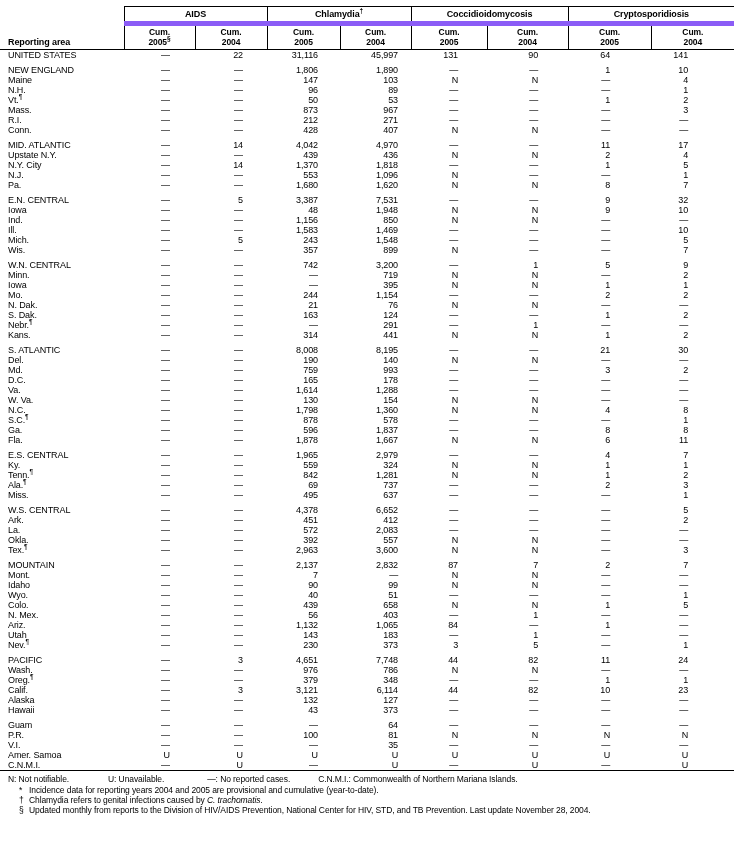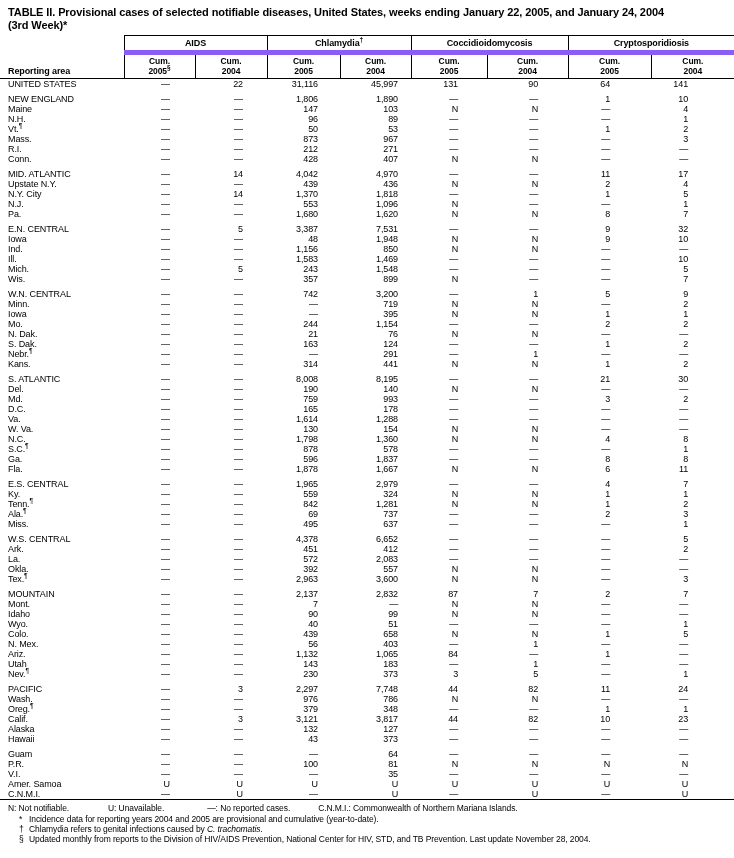--- a/index.html
+++ b/index.html
@@ -79,24 +79,20 @@
     font-size: 8.5px; line-height: 10px;
     white-space: nowrap;
   }
   .fn-sym { display: inline-block; width: 10px; }
 </style>
 </head>
 <body>
 
 <div class="page">
 
-  <div class="title">
-    <div>TABLE II. Provisional cases of selected notifiable diseases, United States, weeks ending January 22, 2005, and January 24, 2004</div>
-    <div>(3rd Week)*</div>
-  </div>
 
   <table class="main">
     <colgroup>
       <col style="width:124px">
       <col style="width:71px">
         <col style="width:72px">
       <col style="width:73px">
         <col style="width:71px">
       <col style="width:76px">
         <col style="width:81px">
@@ -787,21 +783,21 @@
           <td class="v c6">—</td>
           <td class="v c7">1</td>
         </tr>
         <tr class="gap">
           <td colspan="9"></td>
         </tr>
         <tr class="row region">
           <td class="area">PACIFIC</td>
           <td class="v c0">—</td>
           <td class="v c1">3</td>
-          <td class="v c2">2,297</td>
+          <td class="v c2">4,651</td>
           <td class="v c3">7,748</td>
           <td class="v c4">44</td>
           <td class="v c5">82</td>
           <td class="v c6">11</td>
           <td class="v c7">24</td>
         </tr>
         <tr class="row state">
           <td class="area">Wash.</td>
           <td class="v c0">—</td>
           <td class="v c1">—</td>
@@ -821,21 +817,21 @@
           <td class="v c4">—</td>
           <td class="v c5">—</td>
           <td class="v c6">1</td>
           <td class="v c7">1</td>
         </tr>
         <tr class="row state">
           <td class="area">Calif.</td>
           <td class="v c0">—</td>
           <td class="v c1">3</td>
           <td class="v c2">3,121</td>
-          <td class="v c3">3,817</td>
+          <td class="v c3">6,114</td>
           <td class="v c4">44</td>
           <td class="v c5">82</td>
           <td class="v c6">10</td>
           <td class="v c7">23</td>
         </tr>
         <tr class="row state">
           <td class="area">Alaska</td>
           <td class="v c0">—</td>
           <td class="v c1">—</td>
           <td class="v c2">132</td>

